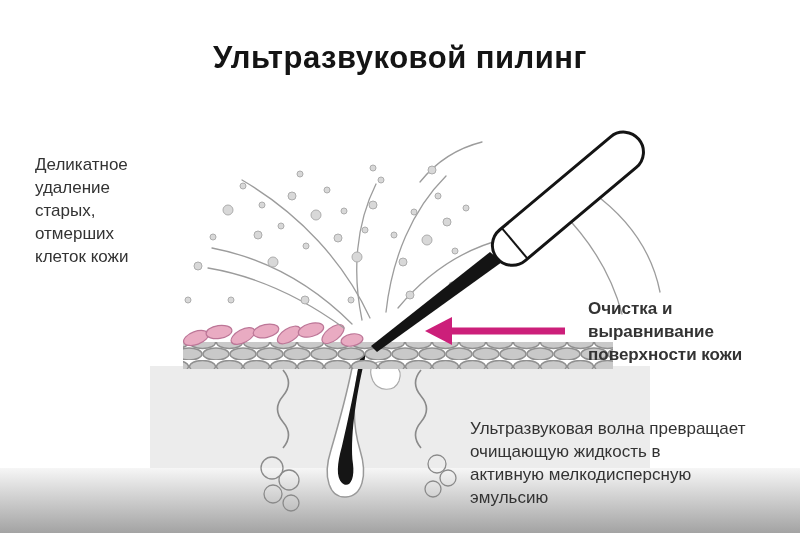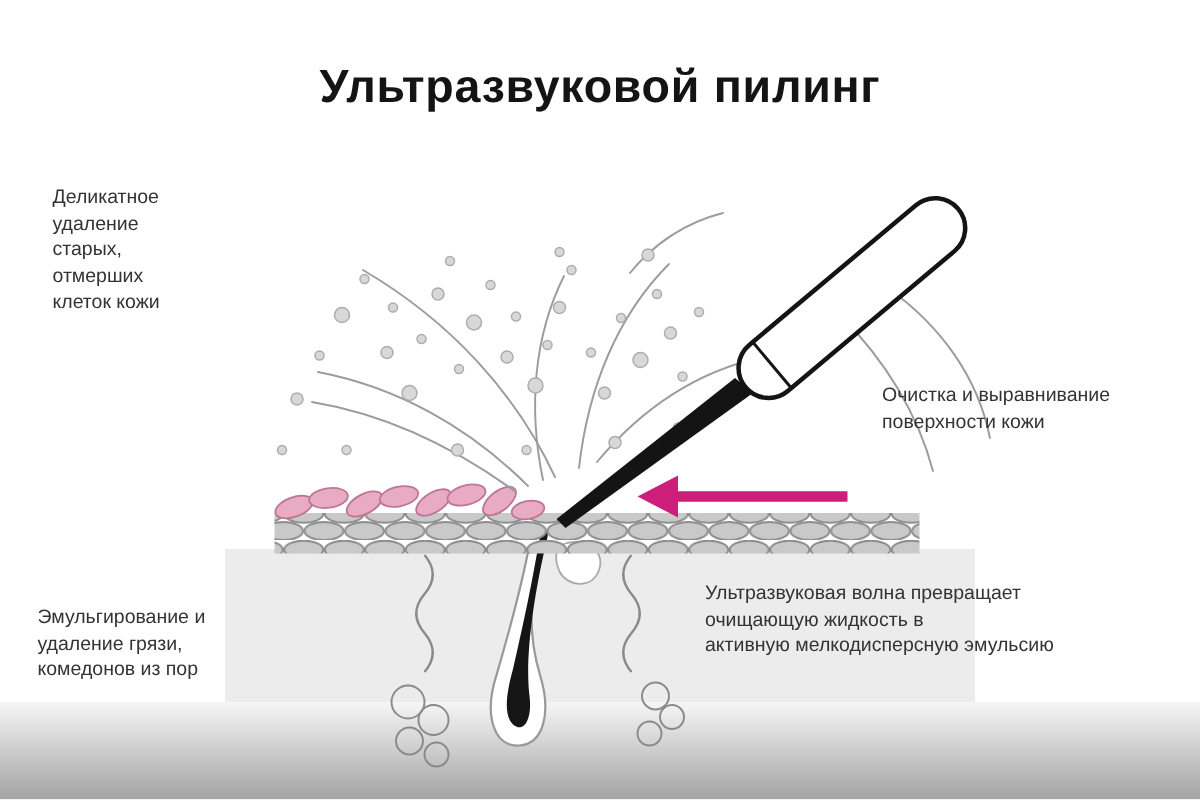--- a/index.html
+++ b/index.html
@@ -6,23 +6,23 @@
     --accent-pink:#cc1f7a; --cell-pink:#e9abc2; --cell-pink-stroke:#bc7697;
     --skin-gray:#c9c9c9; --skin-stroke:#8f8f8f; --dermis-gray:#ececec;
     --gradient-bottom:#a3a3a3; --ink:#141414; --text:#333333; --line-gray:#9c9c9c;
   }
   *{margin:0;padding:0;box-sizing:border-box;}
   body{width:800px;height:533px;background:#fff;font-family:"Liberation Sans",sans-serif;overflow:hidden;}
   .stage{position:relative;width:800px;height:533px;background:#fff;}
   svg.diagram{position:absolute;left:0;top:0;}
   .title{position:absolute;left:0;top:40px;width:800px;text-align:center;
          font-size:31px;font-weight:bold;color:var(--ink);letter-spacing:.5px;}
-  .label{position:absolute;font-size:13px;line-height:1.35;color:var(--text);white-space:pre-line;}
+  .label{position:absolute;font-size:17px;line-height:1.35;color:var(--text);white-space:pre-line;margin-top:32px;}
   .label.tl{left:35px;top:122px;width:130px;}
-  .label.r{left:588px;top:254px;width:195px;}
+  .label.r{left:588px;top:266px;width:195px;font-weight:bold;}
   .label.bl{left:25px;top:402px;width:150px;}
   .label.br{left:470px;top:386px;width:300px;}
   .skin-cell{fill:var(--skin-gray);stroke:var(--skin-stroke);stroke-width:1.4;}
   .pink-cell{fill:var(--cell-pink);stroke:var(--cell-pink-stroke);stroke-width:1.2;}
   .particle{fill:#d8d8d8;stroke:#adadad;stroke-width:1;}
   .spray{fill:none;stroke:var(--line-gray);stroke-width:1.3;stroke-linecap:round;}
   .duct{fill:none;stroke:#8a8a8a;stroke-width:1.6;}
   .coil{fill:none;stroke:#8a8a8a;stroke-width:1.3;}
   .device-body{fill:#ffffff;stroke:var(--ink);stroke-width:3;}
   .device-seam{stroke:var(--ink);stroke-width:2;}
@@ -155,19 +155,16 @@
   </svg>
 
   <div class="title">Ультразвуковой пилинг</div>
   <div class="label tl">Деликатное
 удаление
 старых,
 отмерших
 клеток кожи</div>
   <div class="label r">Очистка и выравнивание
 поверхности кожи</div>
-  <div class="label bl">Эмульгирование и
-удаление грязи,
-комедонов из пор</div>
   <div class="label br">Ультразвуковая волна превращает
 очищающую жидкость в
 активную мелкодисперсную эмульсию</div>
 </div>
 
 </body></html>

